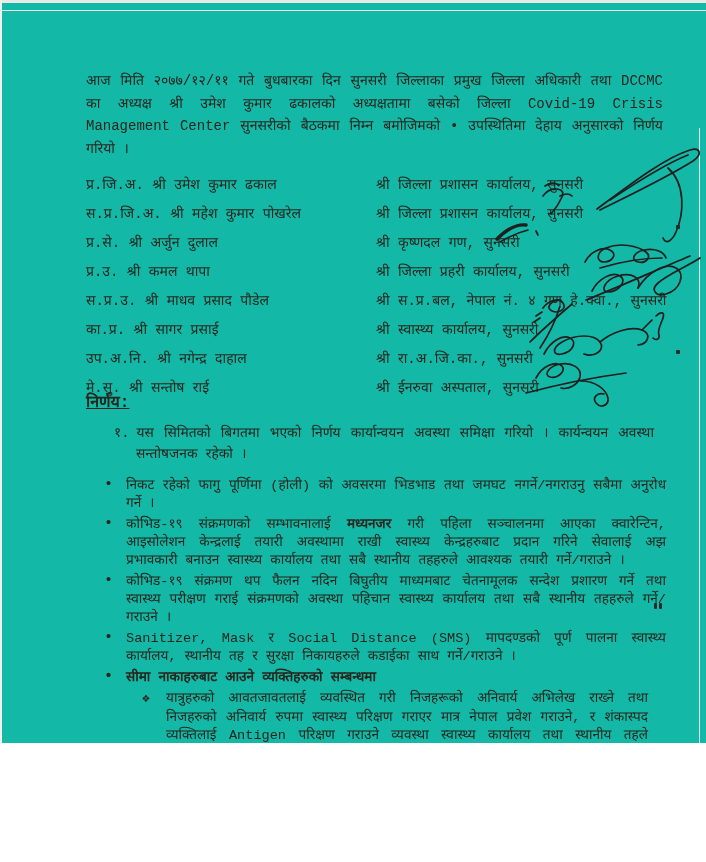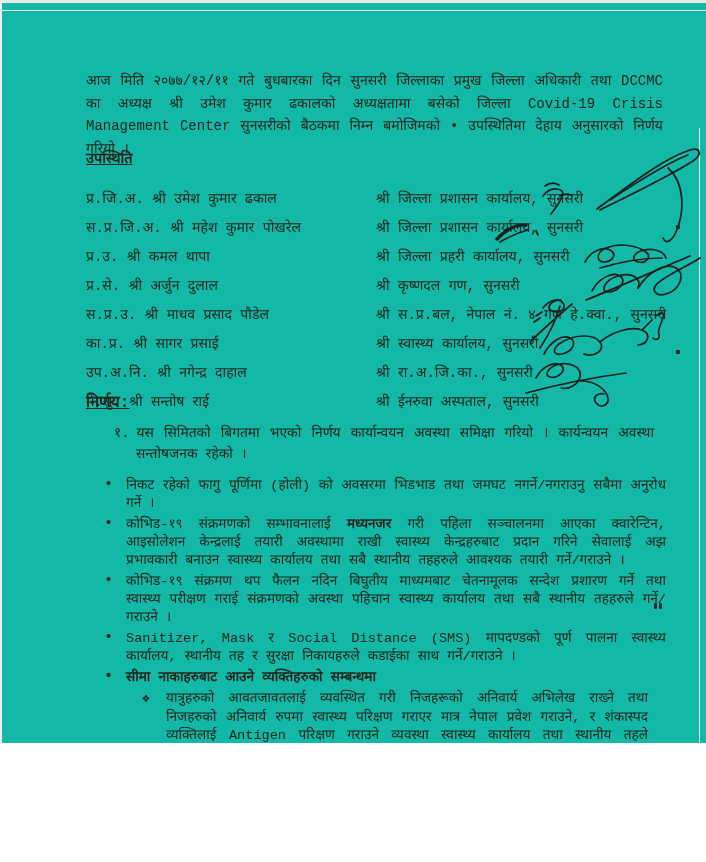--- a/index.html
+++ b/index.html
@@ -13,21 +13,21 @@
   .edge-left{position:absolute;left:0;top:0;width:2px;height:862px;background:#f1f1ef;}
   .edge-right{position:absolute;left:699px;top:128px;width:1px;height:660px;background:#e5e5e3;}
 
   .intro{
     position:absolute;top:56px;left:86px;width:577px;
     font-size:14px;line-height:22.5px;text-align:justify;
   }
 
   .attendance{position:absolute;top:147px;left:86px;width:590px;}
   .att-heading{font-weight:bold;text-decoration:underline;font-size:14.5px;}
-  .att-rows{margin-top:17px;text-align:right;}
+  .att-rows{margin-top:23px;text-align:right;}
   .att-row{position:relative;height:29px;font-size:14px;}
   .att-name{position:absolute;left:0;top:4px;white-space:nowrap;}
   .att-office{position:absolute;left:290px;top:4px;white-space:nowrap;}
 
   .decisions{position:absolute;top:390px;left:86px;width:580px;}
   .dec-heading{font-weight:bold;text-decoration:underline;font-size:16px;margin:0 0 10px 0;}
   ol.dec-numbered{list-style:none;margin:12px;padding:0 0 0 16px;font-size:13.8px;line-height:20.5px;}
   ol.dec-numbered li{padding-left:22px;text-indent:-22px;text-align:justify;margin-bottom:2px;}
   ol.dec-numbered .num{margin-right:7px;}
   ul.dec-bullets{list-style:none;margin:0 0 0 0;padding:0 0 0 16px;font-size:13.6px;line-height:18px;}
@@ -50,37 +50,36 @@
 
 <div id="page">
   <div class="edge-top"></div>
   <div class="edge-hairline"></div>
   <div class="edge-left"></div>
   <div class="edge-right"></div>
 
   <p class="intro">आज मिति २०७७/१२/११ गते बुधबारका दिन सुनसरी जिल्लाका प्रमुख जिल्ला अधिकारी तथा DCCMC का अध्यक्ष श्री उमेश कुमार ढकालको अध्यक्षतामा बसेको जिल्ला Covid-19 Crisis Management Center सुनसरीको बैठकमा निम्न बमोजिमको • उपस्थितिमा देहाय अनुसारको निर्णय गरियो ।</p>
 
   <div class="attendance">
-    <div class="att-heading">उपस्थिति</div>
     <div class="att-rows">
       <div class="att-row">
         <span class="att-name">प्र.जि.अ. श्री उमेश कुमार ढकाल</span>
         <span class="att-office">श्री जिल्ला प्रशासन कार्यालय, सुनसरी</span>
       </div>
       <div class="att-row">
         <span class="att-name">स.प्र.जि.अ. श्री महेश कुमार पोखरेल</span>
         <span class="att-office">श्री जिल्ला प्रशासन कार्यालय, सुनसरी</span>
       </div>
       <div class="att-row">
+        <span class="att-name">प्र.से. श्री अर्जुन दुलाल</span>
+        <span class="att-office">श्री कृष्णदल गण, सुनसरी</span>
+      </div>
+      <div class="att-row">
         <span class="att-name">प्र.उ. श्री कमल थापा</span>
         <span class="att-office">श्री जिल्ला प्रहरी कार्यालय, सुनसरी</span>
-      </div>
-      <div class="att-row">
-        <span class="att-name">प्र.से. श्री अर्जुन दुलाल</span>
-        <span class="att-office">श्री कृष्णदल गण, सुनसरी</span>
       </div>
       <div class="att-row">
         <span class="att-name">स.प्र.उ. श्री माधव प्रसाद पौडेल</span>
         <span class="att-office">श्री स.प्र.बल, नेपाल नं. ४ गण हे.क्वा., सुनसरी</span>
       </div>
       <div class="att-row">
         <span class="att-name">का.प्र. श्री सागर प्रसाई</span>
         <span class="att-office">श्री स्वास्थ्य कार्यालय, सुनसरी</span>
       </div>
       <div class="att-row">

